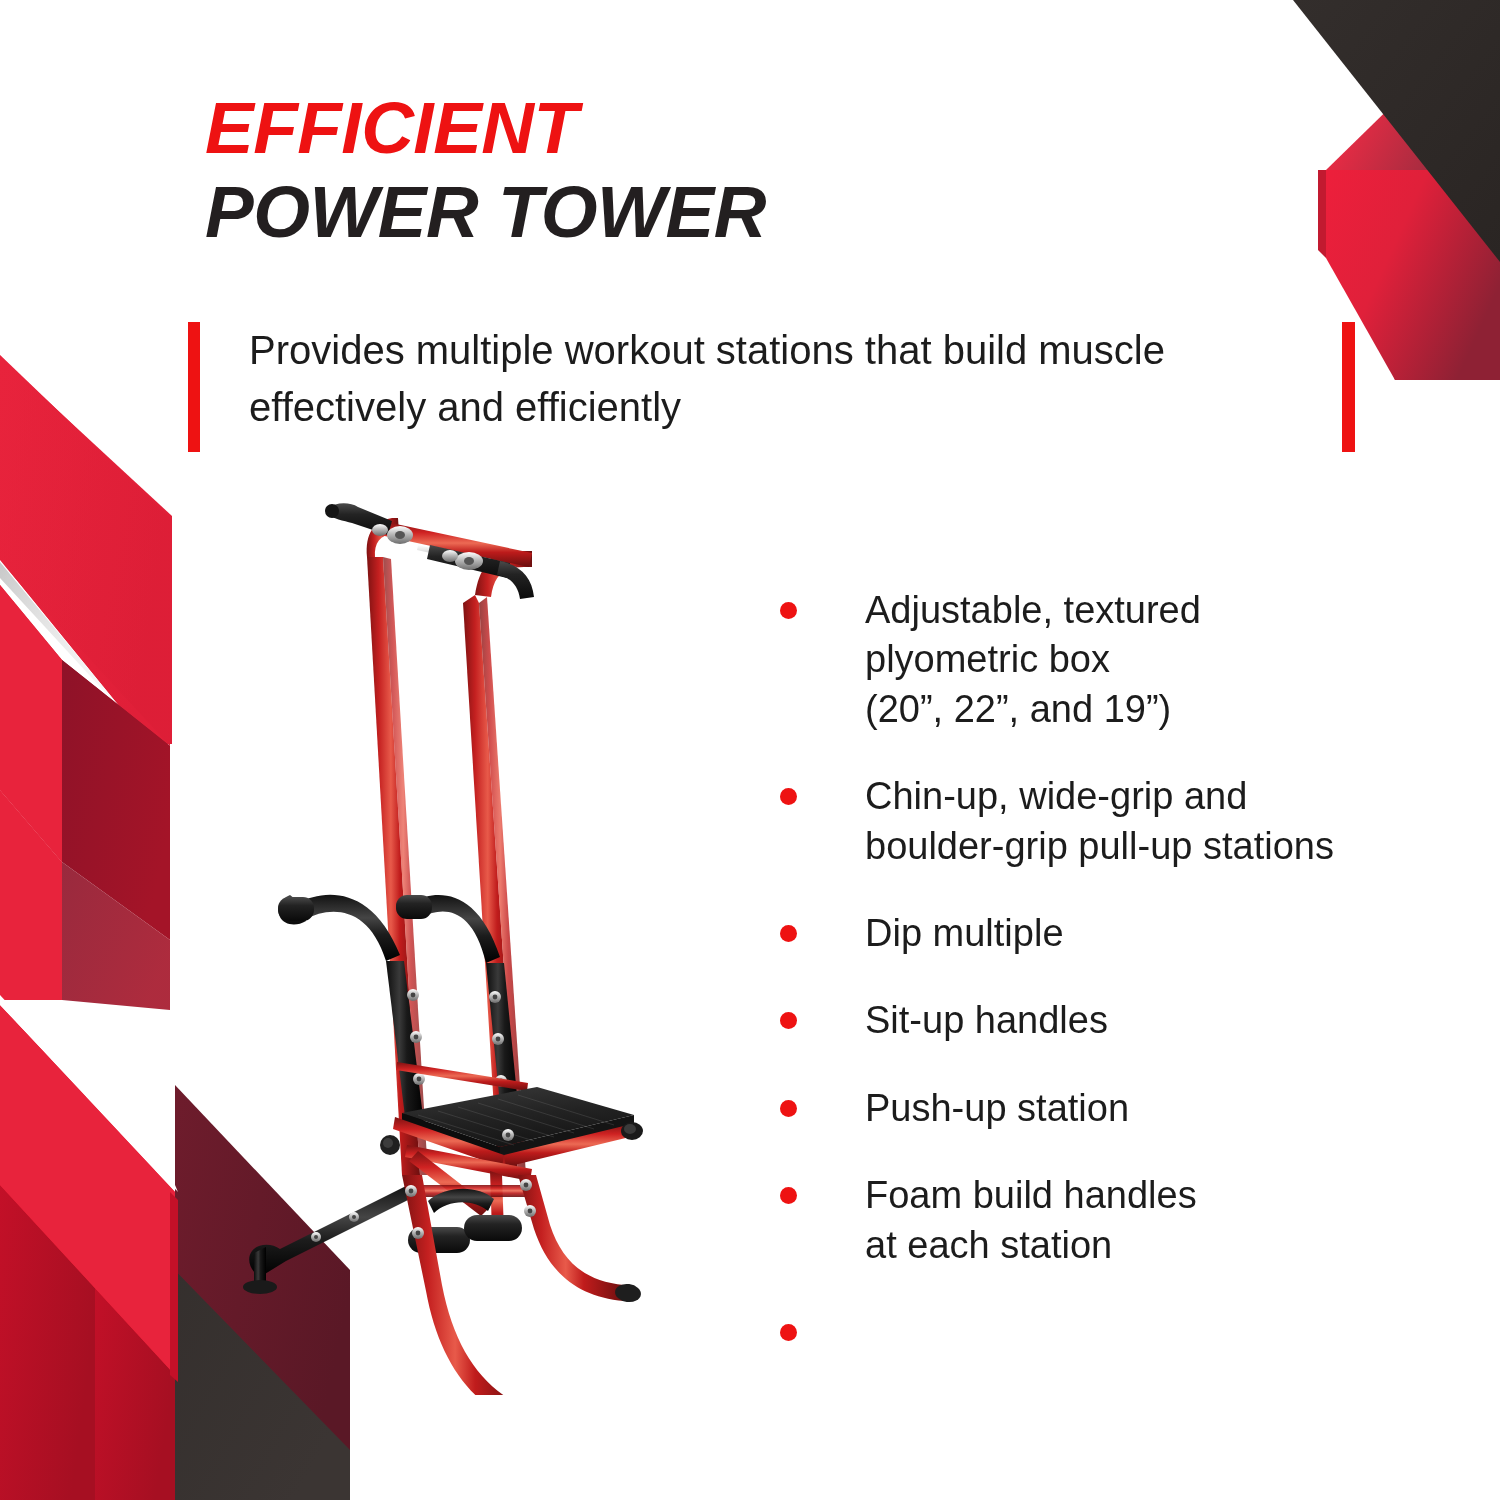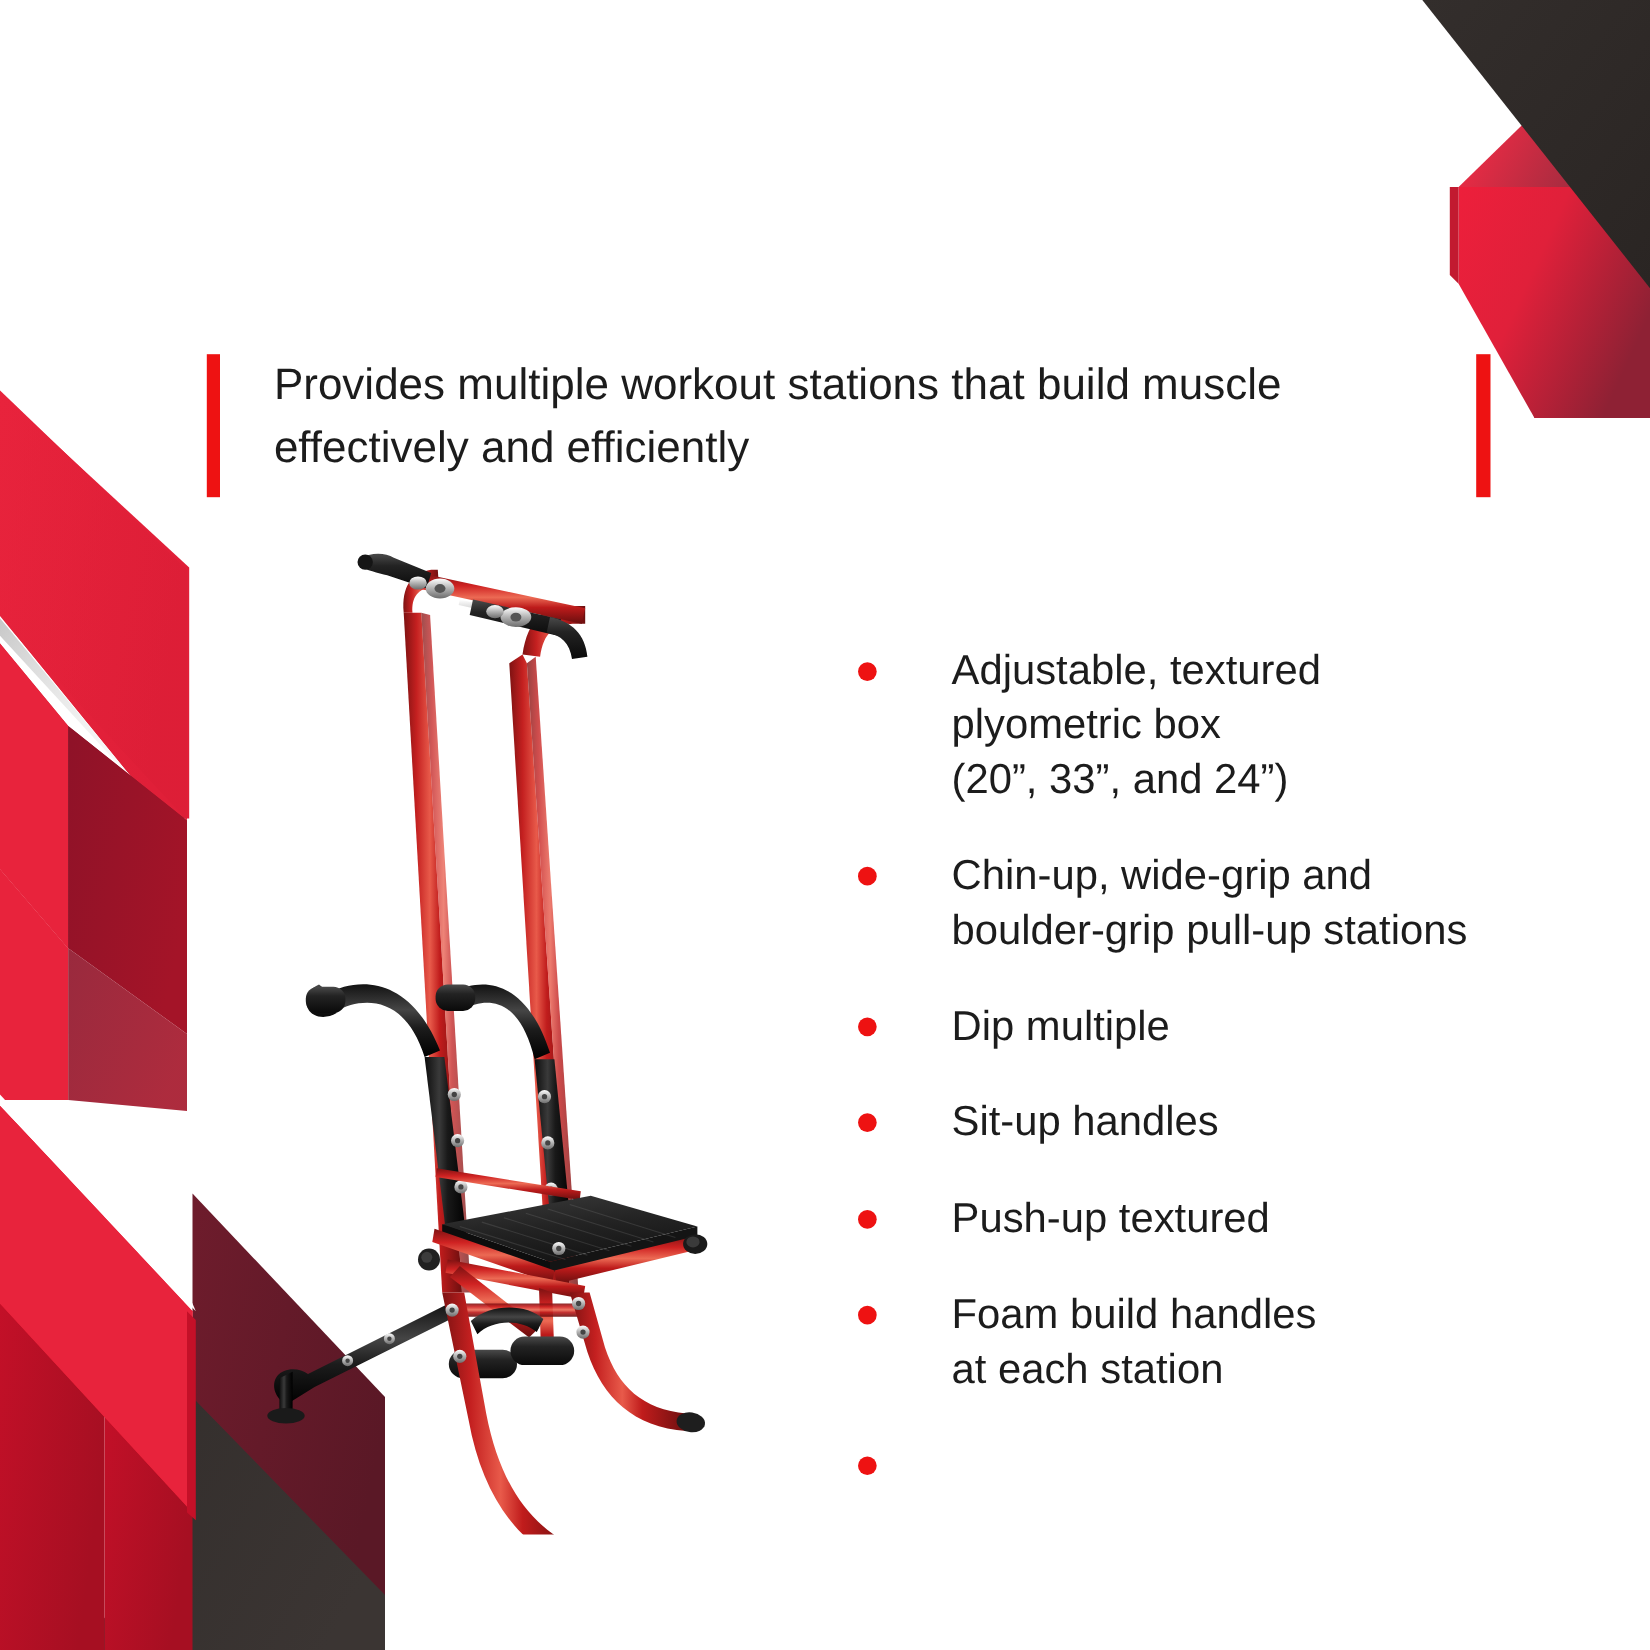--- a/index.html
+++ b/index.html
@@ -234,20 +234,24 @@
 
     <g>
       <polygon points="0,1005 0,1185 175,1375 175,1192" fill="#ee1b33"></polygon>
       <polygon points="0,1005 175,1192 175,1375 0,1185" fill="#e8233c"></polygon>
       <polygon points="170,1192 178,1200 178,1382 170,1375" fill="#c41028"></polygon>
     </g>
 
     <polygon points="0,995 175,1185 178,1192 0,1005" fill="#ffffff"></polygon>
   </svg>
 
+  <div class="headline">
+    <div class="headline-line l1">EFFICIENT</div>
+    <div class="headline-line l2">POWER TOWER</div>
+  </div>
 
   <div class="subtitle-wrap">
     <div class="subtitle-bar"></div>
     <div class="subtitle-text">Provides multiple workout stations that build muscle effectively and efficiently</div>
   </div>
 
   <div class="right-bar"></div>
 
   <div class="product">
     <svg viewBox="0 0 480 910">
@@ -421,42 +425,42 @@
       </g>
     </svg>
   </div>
 
   <div class="features">
 
     <div class="feature">
       <span class="bullet"></span>
       <span class="feature-text">Adjustable, textured
 plyometric box
-(20”, 33”, and 24”)</span>
+(20”, 22”, and 19”)</span>
     </div>
 
     <div class="feature">
       <span class="bullet"></span>
       <span class="feature-text">Chin-up, wide-grip and
 boulder-grip pull-up stations</span>
     </div>
 
     <div class="feature">
       <span class="bullet"></span>
       <span class="feature-text">Dip multiple</span>
     </div>
 
     <div class="feature">
       <span class="bullet"></span>
       <span class="feature-text">Sit-up handles</span>
     </div>
 
     <div class="feature">
       <span class="bullet"></span>
-      <span class="feature-text">Push-up textured</span>
+      <span class="feature-text">Push-up station</span>
     </div>
 
     <div class="feature">
       <span class="bullet"></span>
       <span class="feature-text">Foam build handles
 at each station</span>
     </div>
 
     <div class="feature">
       <span class="bullet"></span>

